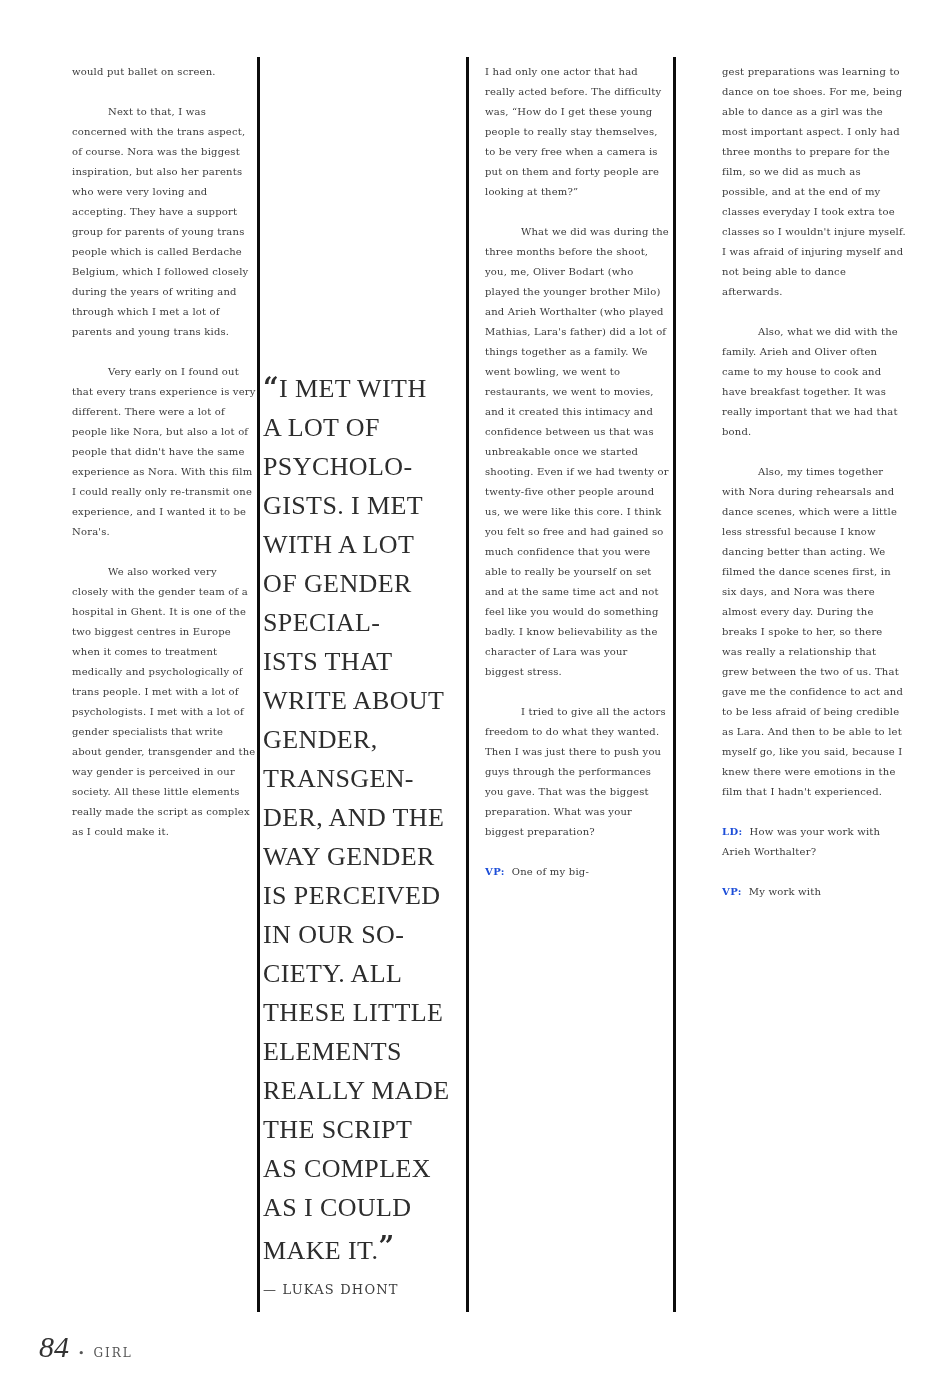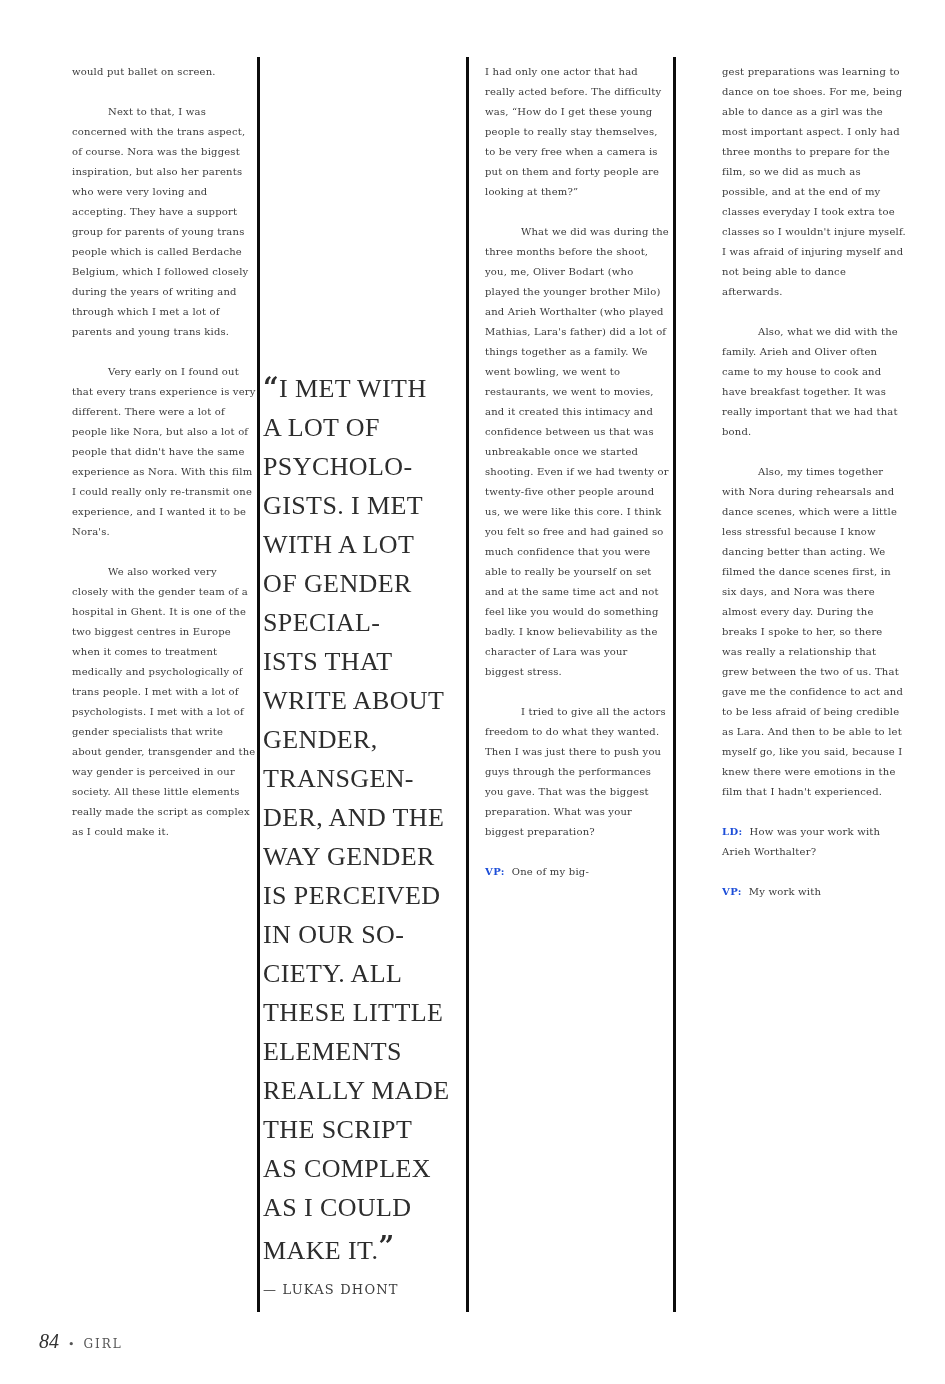--- a/index.html
+++ b/index.html
@@ -23,21 +23,21 @@
   .quote{position:absolute;left:263px;top:368px;width:202px;color:#2d2d2d;}
   .quote-text{font-family:"Liberation Serif",serif;font-size:26px;line-height:39px;
               letter-spacing:0.4px;}
   .qbody{white-space:pre-line;}
   .qmark{font-weight:700;font-family:"DejaVu Serif",serif;font-size:1.05em;}
   .qmark.close{vertical-align:0.12em;}
   .attribution{margin-top:12px;font-size:13px;letter-spacing:1.2px;color:#3d3d3d;}
 
   .footer{position:absolute;left:39px;top:1330px;display:flex;align-items:baseline;
           gap:9px;color:#4a4a4a;}
-  .pagenum{font-style:italic;font-size:20px;font-family:"Liberation Serif",serif;color:#333;}
+  .pagenum{font-style:italic;font-size:30px;font-family:"Liberation Serif",serif;color:#333;}
   .sep{font-size:11px;color:#555;}
   .mag{font-size:12px;letter-spacing:2px;color:#555;}
 </style>
 </head>
 <body>
 
 <div class="page">
 
   <div class="divider" id="d1"></div>
   <div class="divider" id="d2"></div>

